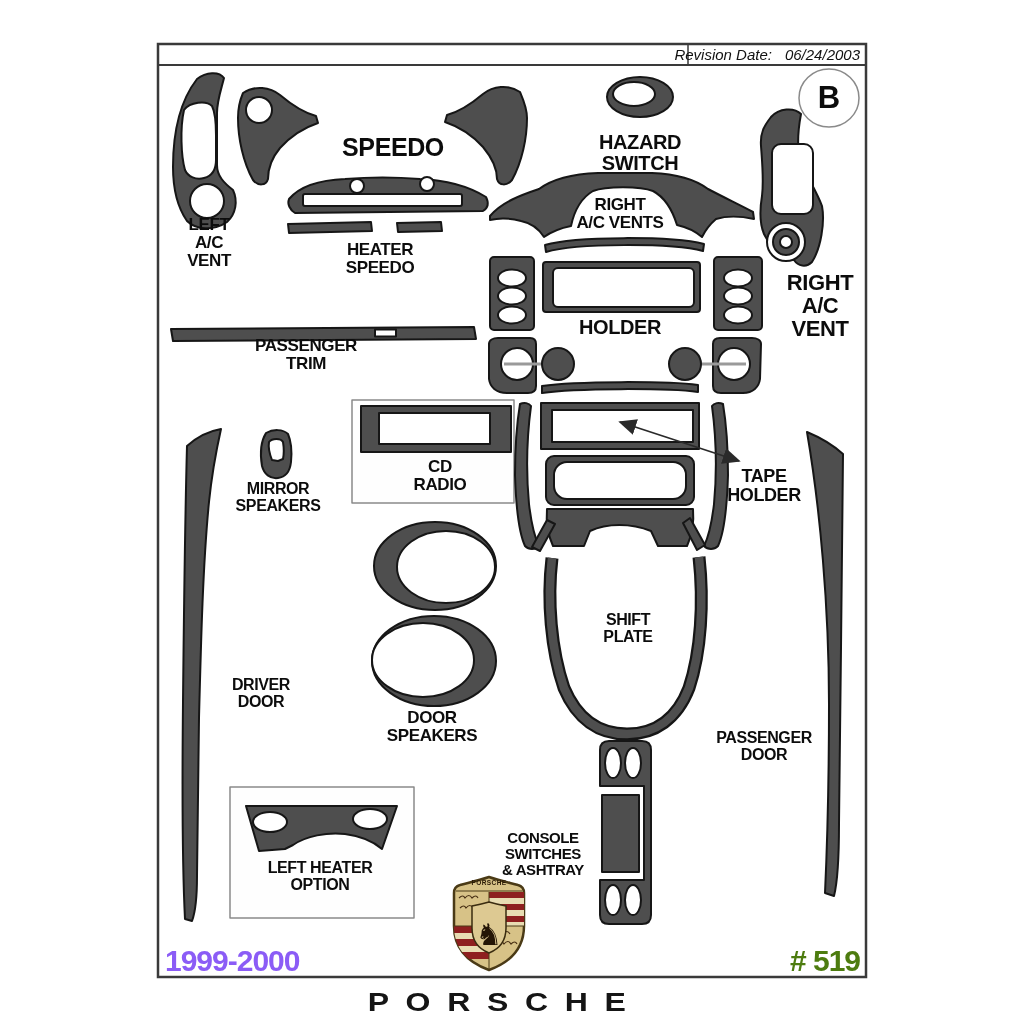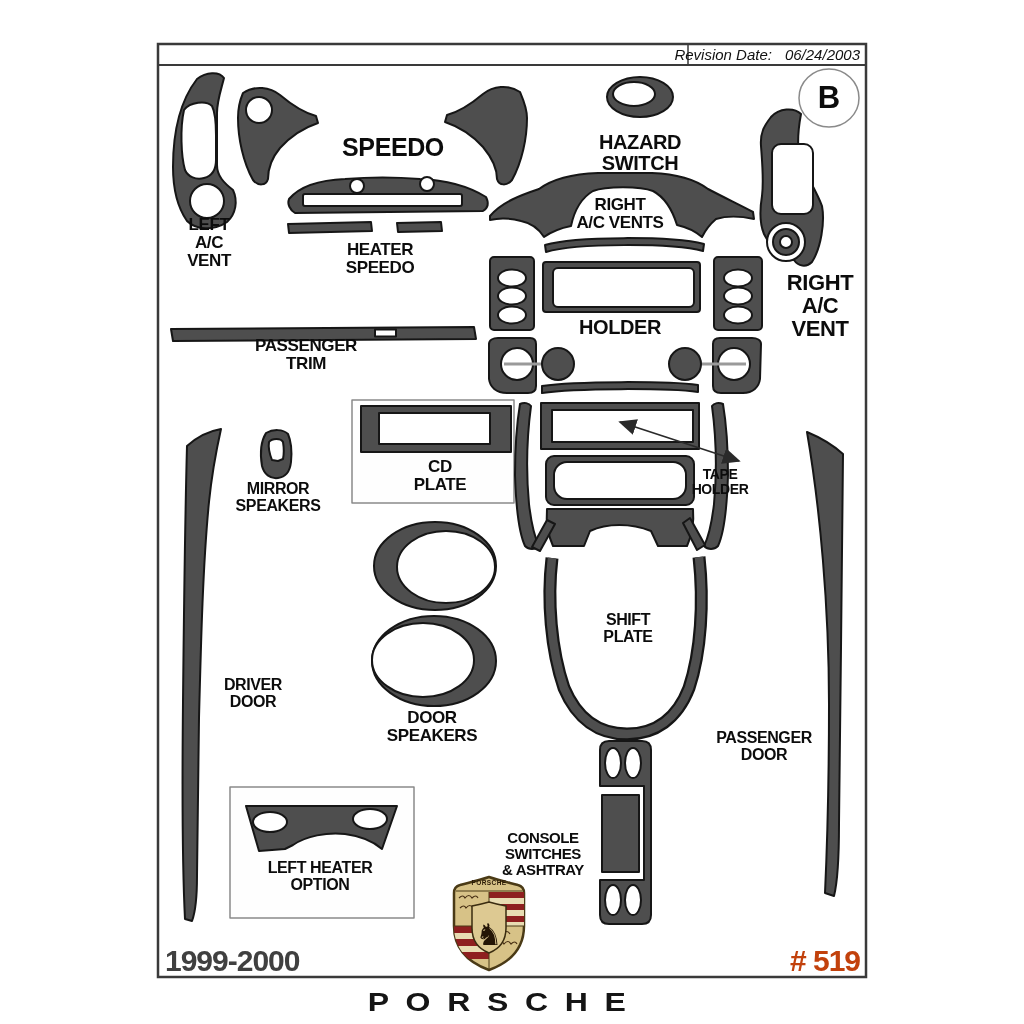--- a/index.html
+++ b/index.html
@@ -8,23 +8,23 @@
   svg{position:absolute;left:0;top:0;}
   .lbl{position:absolute;transform:translateX(-50%);text-align:center;
        white-space:pre-line;line-height:1.05;font-weight:700;letter-spacing:-0.4px;
        color:#0c0c0c;}
   .revision{position:absolute;left:560px;top:46px;width:300px;text-align:right;
             font-style:italic;font-size:15px;color:#111;}
   .revision .date{margin-left:13px;}
   .badge-b{position:absolute;left:829px;top:80px;transform:translateX(-50%);
            font-size:31px;font-weight:700;color:#0c0c0c;}
   .years{position:absolute;left:165px;top:944px;font-size:30px;font-weight:700;
-         letter-spacing:-1px;color:#404040;}
+         letter-spacing:-1px;color:#8b5cf6;}
   .pn{position:absolute;right:164px;top:944px;font-size:30px;font-weight:700;
-      letter-spacing:-1px;color:#c2410c;}
+      letter-spacing:-1px;color:#4d7c0f;}
   .wordmark{position:absolute;left:505px;top:988px;transform:translateX(-50%) scaleX(1.28);
             font-size:25px;font-weight:700;letter-spacing:13px;color:#151515;}
   .crest-text{position:absolute;left:489px;top:879px;transform:translateX(-50%);
               font-size:6.5px;font-weight:700;letter-spacing:.4px;color:#2a1a06;}
 </style>
 </head>
 <body>
 
 <div id="sheet">
 
@@ -209,28 +209,28 @@
 SWITCH</div>
 <div class="lbl" style="left:620px;top:196px;font-size:17px">RIGHT
 A/C VENTS</div>
 <div class="lbl" style="left:820px;top:271px;font-size:22px">RIGHT
 A/C
 VENT</div>
 <div class="lbl" style="left:620px;top:317px;font-size:20px">HOLDER</div>
 <div class="lbl" style="left:306px;top:337px;font-size:17px">PASSENGER
 TRIM</div>
 <div class="lbl" style="left:440px;top:458px;font-size:17px">CD
-PLATE</div>
-<div class="lbl" style="left:720px;top:467px;font-size:14px">TAPE
+RADIO</div>
+<div class="lbl" style="left:764px;top:467px;font-size:18px">TAPE
 HOLDER</div>
 <div class="lbl" style="left:278px;top:481px;font-size:16px">MIRROR
 SPEAKERS</div>
 <div class="lbl" style="left:628px;top:612px;font-size:16px">SHIFT
 PLATE</div>
-<div class="lbl" style="left:253px;top:677px;font-size:16px">DRIVER
+<div class="lbl" style="left:261px;top:677px;font-size:16px">DRIVER
 DOOR</div>
 <div class="lbl" style="left:432px;top:709px;font-size:17px">DOOR
 SPEAKERS</div>
 <div class="lbl" style="left:764px;top:730px;font-size:16px">PASSENGER
 DOOR</div>
 <div class="lbl" style="left:543px;top:830px;font-size:15px">CONSOLE
 SWITCHES
 &amp; ASHTRAY</div>
 <div class="lbl" style="left:320px;top:860px;font-size:16px">LEFT HEATER
 OPTION</div>

